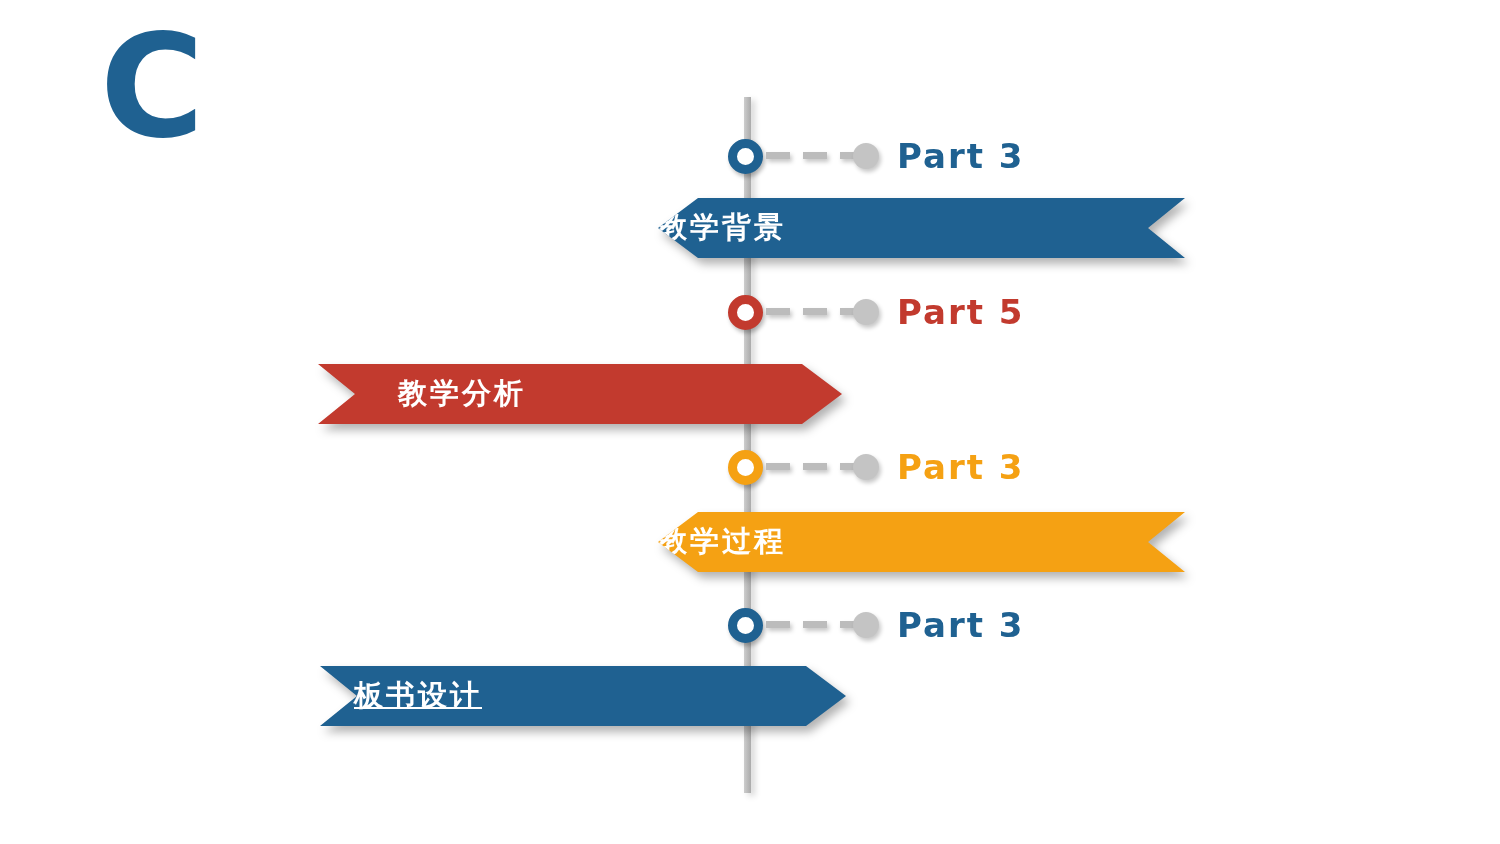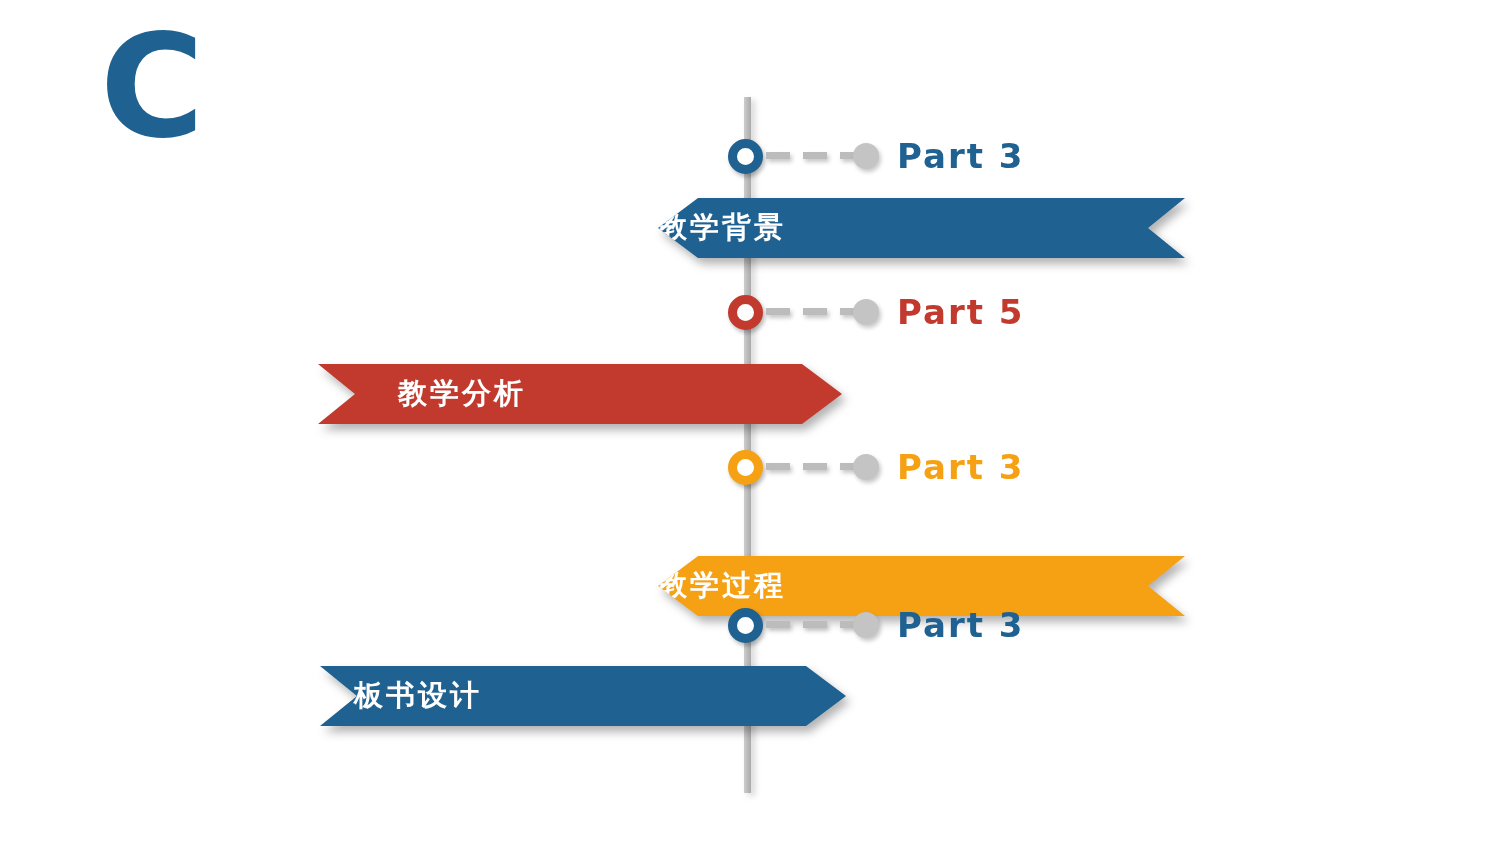--- a/index.html
+++ b/index.html
@@ -74,22 +74,22 @@
   }
   .banner.right .banner-shape{
     clip-path:polygon(100% 50%, calc(100% - 40px) 0, 0 0, 37px 50%, 0 100%, calc(100% - 40px) 100%);
   }
   .bn1{left:658px;top:198px;width:527px;}
   .bn2{left:318px;top:364px;width:524px;}
   .bn3{left:658px;top:512px;width:527px;}
   .bn4{left:320px;top:666px;width:526px;}
   .bn1 .banner-shape{padding-right:137px;}
   .bn2 .banner-shape{padding-left:80px;}
-  .bn3 .banner-shape{padding-right:97px;margin-top:44px;}
-  .bn4 .banner-shape{padding-left:34px;}
+  .bn3 .banner-shape{padding-right:97px;}
+  .bn4 .banner-shape{padding-left:34px;text-decoration:underline;}
 </style>
 </head>
 <body>
 
 <div class="stage">
 
   <div class="big-c" style="color: rgb(31, 97, 145);">C</div>
 
   <div class="vline"></div>
 

